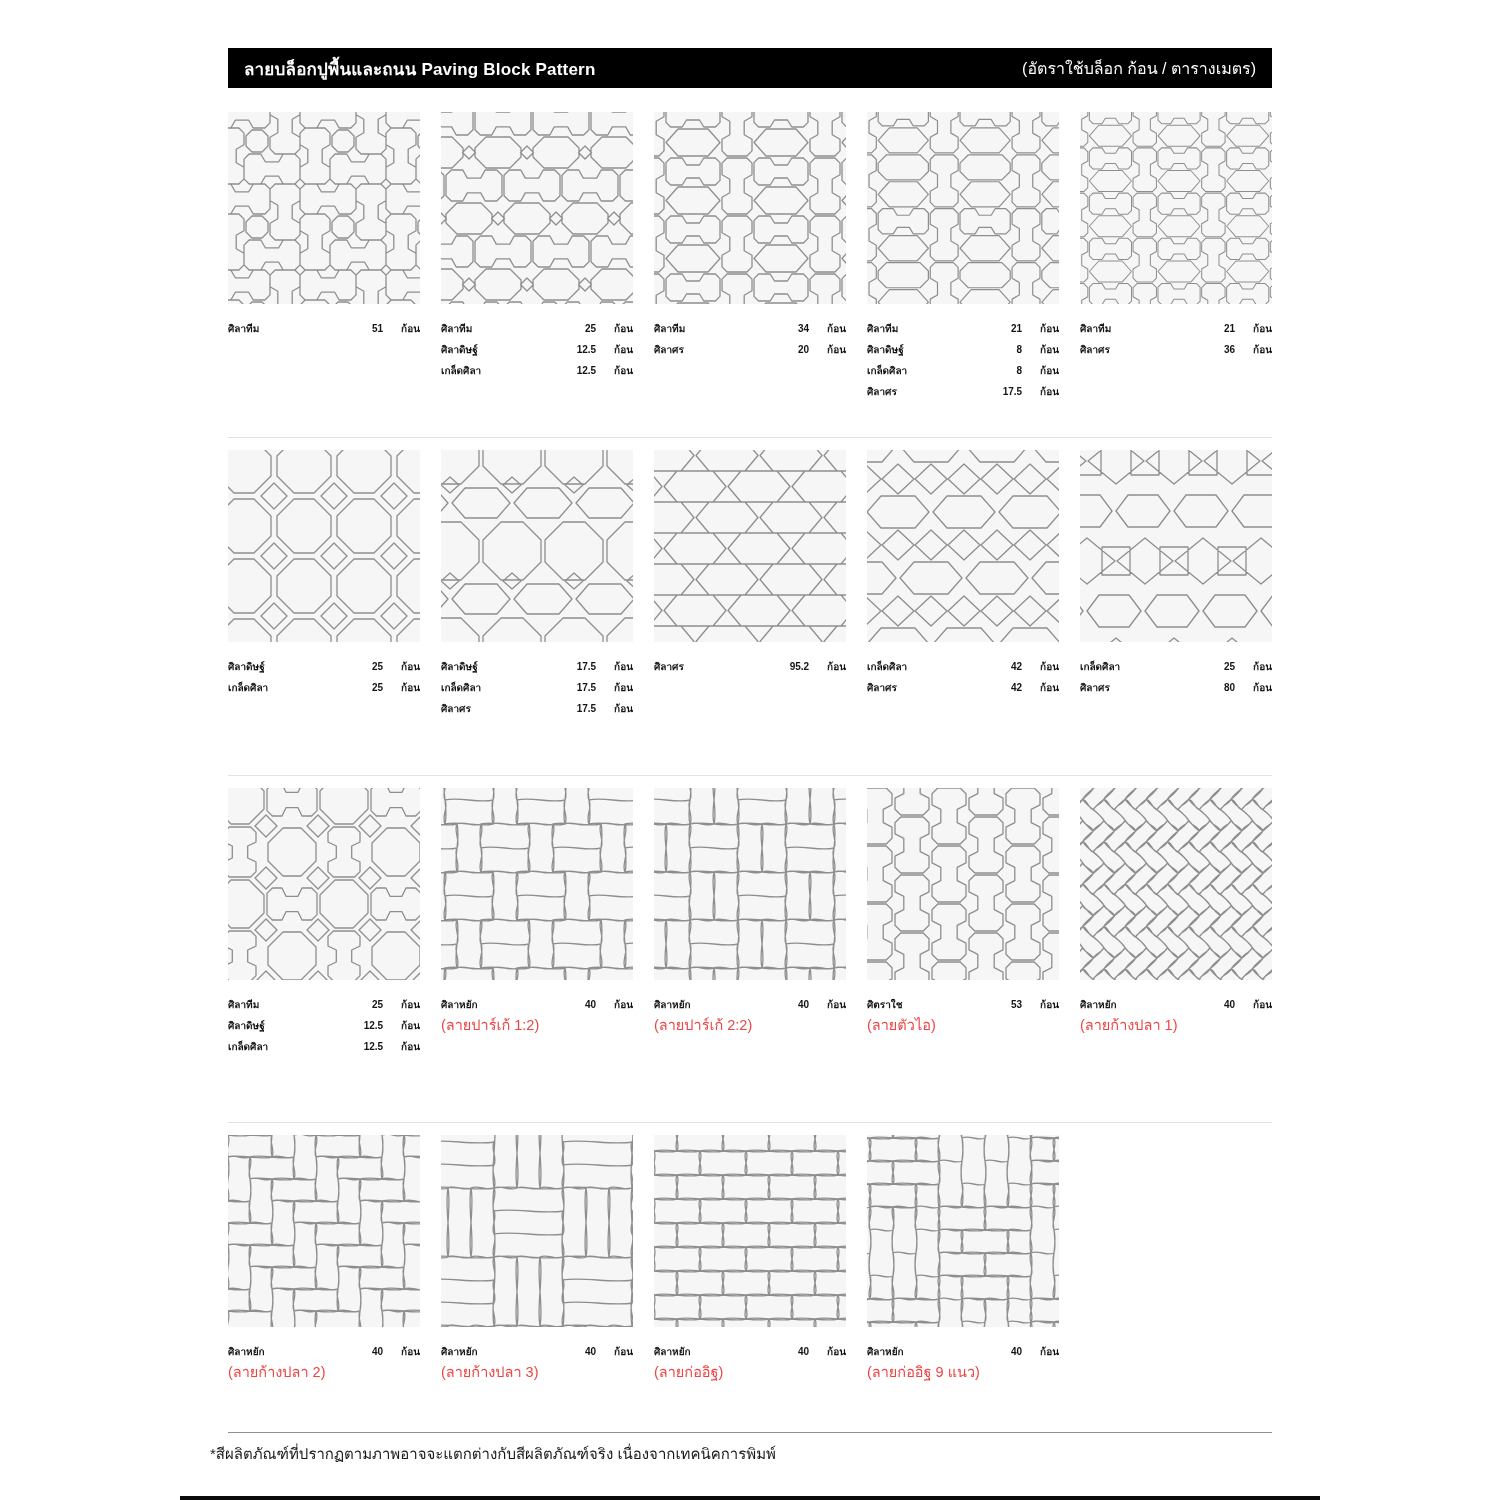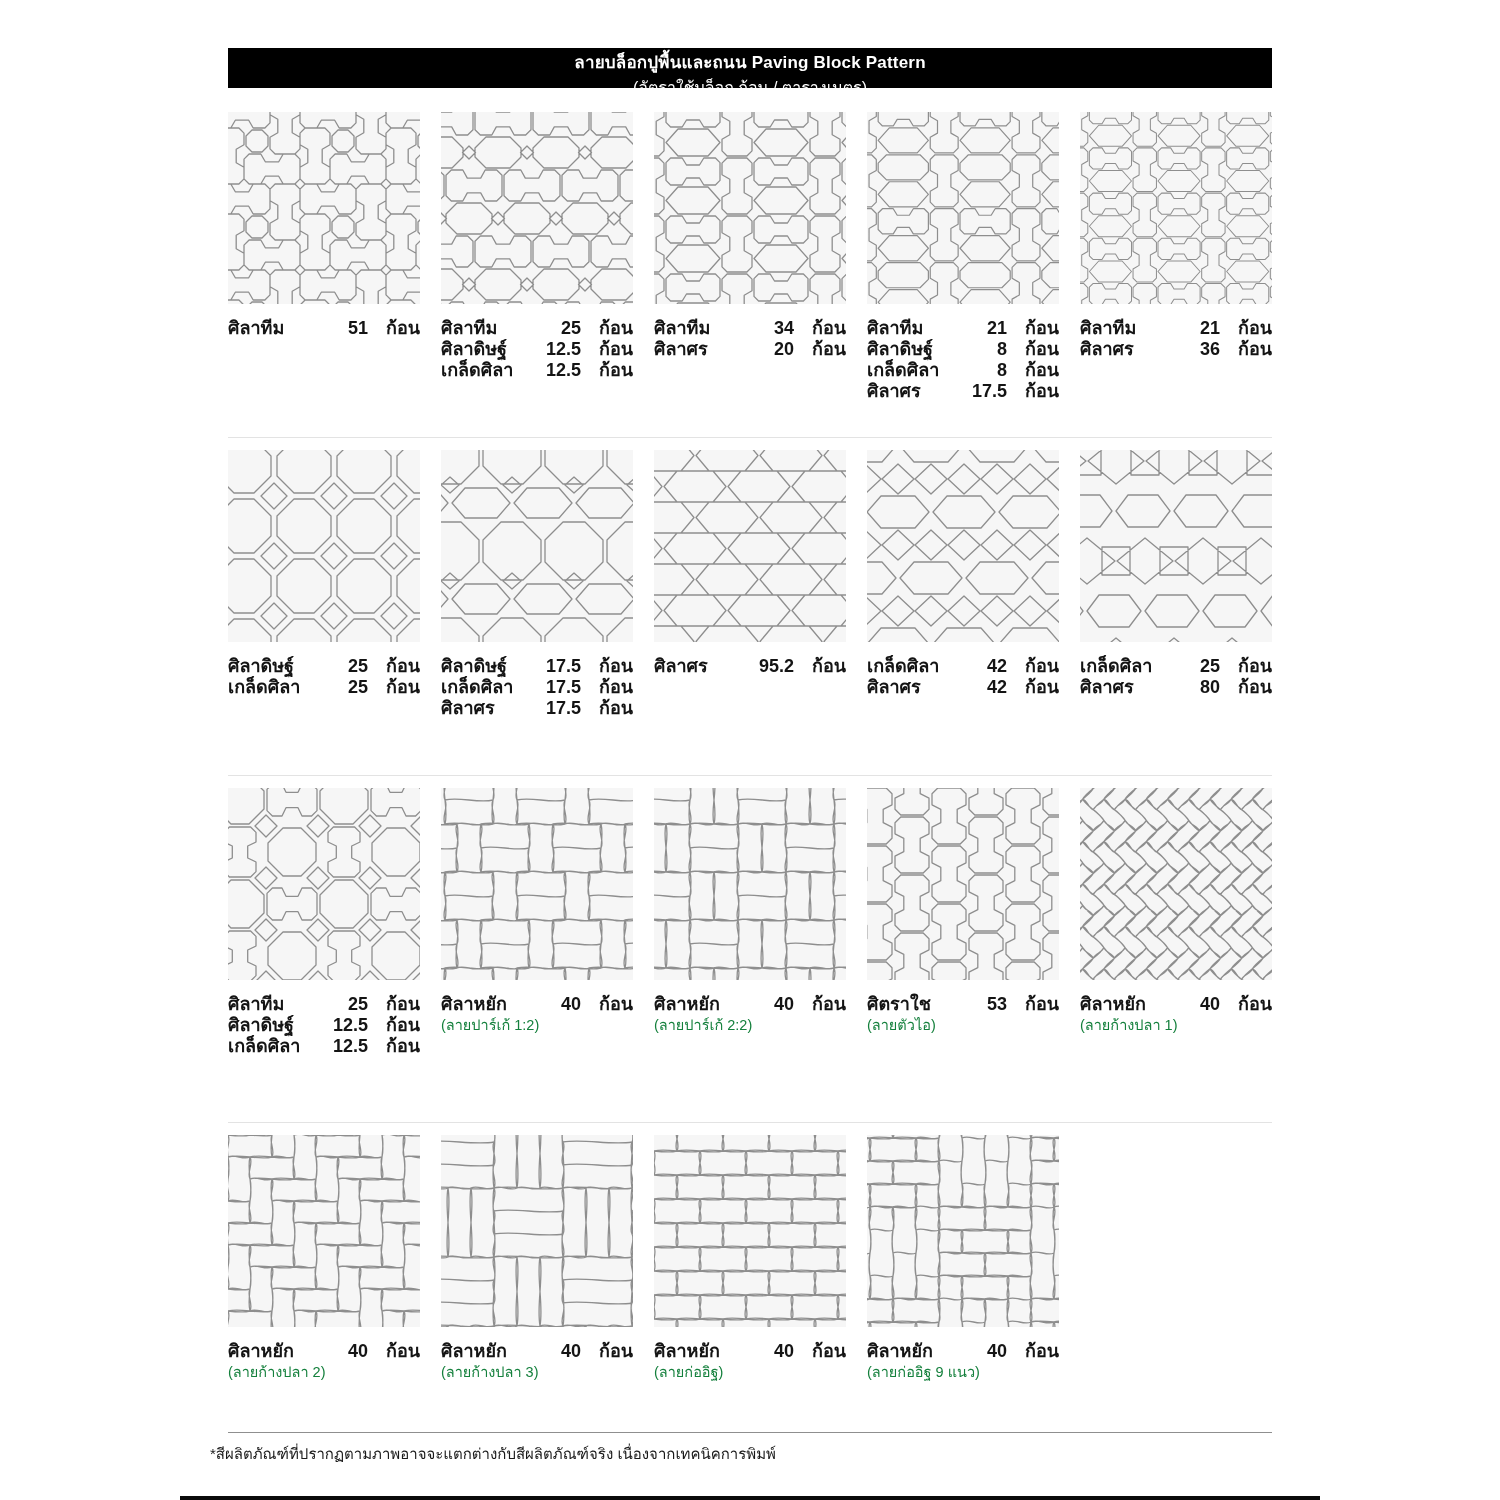--- a/index.html
+++ b/index.html
@@ -1,31 +1,31 @@
 <!DOCTYPE html>
 <html><head>
 <meta charset="utf-8">
 <style>
   html,body{margin:0;padding:0;}
   body{width:1500px;height:1500px;position:relative;background:#ffffff;
        font-family:"Liberation Sans","DejaVu Sans",sans-serif;color:#111;overflow:hidden;}
   .bar{position:absolute;left:228px;top:48px;width:1044px;height:40px;background:#000;
        color:#fff;display:flex;align-items:center;justify-content:space-between;
-       padding:0 16px;box-sizing:border-box;flex-direction:column;}
+       padding:0 16px;box-sizing:border-box;}
   .bar .title{font-size:17px;font-weight:700;letter-spacing:.2px;}
   .bar .rnote{font-size:16px;font-weight:500;}
   .prow{position:absolute;left:228px;width:1044px;display:flex;gap:21px;justify-content:flex-start;}
   #row0{top:112px}#row1{top:450px}#row2{top:788px}#row3{top:1135px}
   .card{width:192px;display:flex;flex-direction:column;}
   .tile{width:192px;height:192px;display:block;}
   .labels{margin-top:14px;}
   .lline{display:flex;justify-content:space-between;align-items:flex-start;
-         font-size:18px;line-height:21px;font-weight:700;color:#141414;}
+         font-size:10px;line-height:21px;font-weight:700;color:#141414;}
   .qt{display:flex;gap:18px;}
-  .note{font-size:14.5px;font-weight:400;line-height:20px;color:#15803d;}
+  .note{font-size:14.5px;font-weight:400;line-height:20px;color:#ef4444;}
   .sep{position:absolute;left:228px;width:1044px;height:1px;background:#e3e3e3;}
   .footline{position:absolute;left:228px;top:1432px;width:1044px;height:1px;background:#8f8f8f;}
   .footnote{position:absolute;left:210px;top:1442px;font-size:15px;font-weight:500;color:#1a1a1a;}
   .edge{position:absolute;left:180px;top:1496px;width:1140px;height:4px;background:#0a0a0a;}
 </style>
 </head>
 <body>
 
 <header class="bar" style="background: rgb(0, 0, 0); color: rgb(255, 255, 255);">
   <span class="title">ลายบล็อกปูพื้นและถนน Paving Block Pattern</span>

